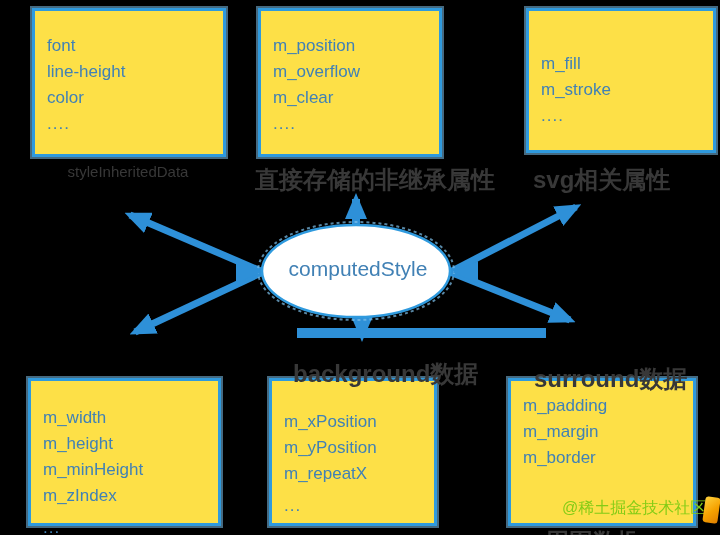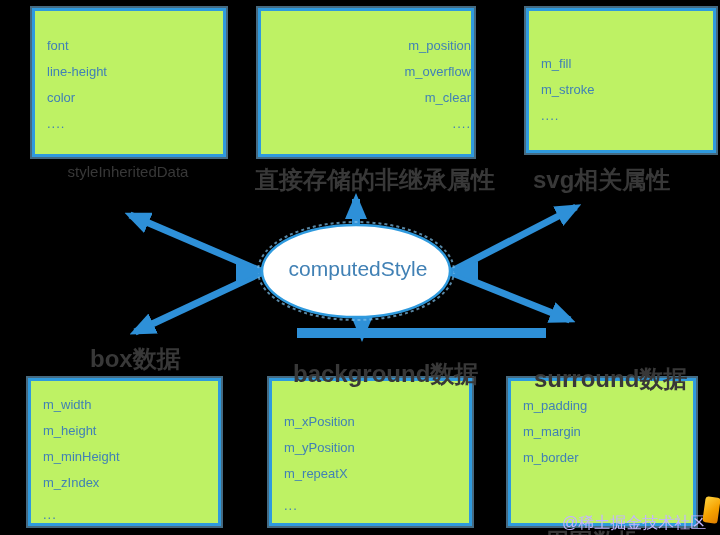--- a/index.html
+++ b/index.html
@@ -2,50 +2,50 @@
 <html><head>
 <meta charset="utf-8">
 <style>
   html,body{margin:0;padding:0;background:#000;}
   #stage{
     position:relative;width:720px;height:535px;background:#000;overflow:hidden;
     font-family:"Liberation Sans","DejaVu Sans",sans-serif;
   }
   #arrows{position:absolute;left:0;top:0;}
   .box{
-    position:absolute;background:#bef264;border:3px solid #2f9ade;
+    position:absolute;background:#fde047;border:3px solid #2f9ade;
     box-shadow:0 0 0 2px rgba(125,193,235,.55);
-    box-sizing:border-box;color:#4181b5;font-size:13px;line-height:26px;
+    box-sizing:border-box;color:#4181b5;font-size:17px;line-height:26px;
   }
   .box .item{padding-left:12px;white-space:nowrap;}
   .box .ellipsis-row{letter-spacing:1px;}
   .b-tl{left:32px;top:8px;width:194px;height:149px;padding-top:22px;}
-  .b-tc{left:258px;top:8px;width:216px;height:149px;padding-top:22px;text-align:right;}
+  .b-tc{left:258px;top:8px;width:184px;height:149px;padding-top:22px;}
   .b-tr{left:526px;top:8px;width:190px;height:145px;padding-top:40px;}
-  .b-bl{left:28px;top:378px;width:193px;height:148px;padding-top:11px;}
-  .b-bc{left:269px;top:378px;width:203px;height:148px;padding-top:28px;}
+  .b-bl{left:28px;top:378px;width:193px;height:148px;padding-top:24px;}
+  .b-bc{left:269px;top:378px;width:168px;height:148px;padding-top:28px;}
   .b-br{left:508px;top:378px;width:188px;height:148px;padding-top:12px;}
   .b-bl .ellipsis-row,.b-bc .ellipsis-row,.b-br .ellipsis-row{margin-top:6px;}
   .caption{
     position:absolute;color:#383838;text-align:center;white-space:nowrap;
     font-size:24px;font-weight:bold;
   }
   .cap-tl{left:30px;top:163px;width:196px;font-size:15px;font-weight:normal;}
   .cap-tc{left:255px;top:164px;width:196px;}
   .cap-tr{left:533px;top:164px;width:124px;}
   .cap-bl{left:90px;top:343px;width:80px;}
   .cap-bc{left:293px;top:358px;width:146px;}
   .cap-br{left:534px;top:343px;width:130px;margin-top:20px;}
   .cap-clip{left:545px;top:526px;width:90px;height:9px;overflow:hidden;text-align:left;}
   #center-label{
     position:absolute;left:264px;top:257px;width:188px;text-align:center;
     color:#4181b5;font-size:21px;
   }
   #watermark{
-    position:absolute;left:562px;top:513px;width:140px;color:#c4b5fd;
+    position:absolute;left:562px;top:498px;width:140px;color:#84cc16;
     font-size:16px;white-space:nowrap;z-index:5;
   }
   #wm-logo{
     position:absolute;left:704px;top:497px;width:15px;height:26px;z-index:6;
     background:linear-gradient(135deg,#ffd23e 0%,#f5a100 55%,#e07e00 100%);
     border-radius:3px;transform:rotate(8deg);
   }
 </style>
 </head>
 <body>
@@ -113,21 +113,20 @@
 
   <div class="box b-br">
     <div class="item">m_padding</div>
     <div class="item">m_margin</div>
     <div class="item">m_border</div>
   </div>
 
   <div class="caption cap-tl">styleInheritedData</div>
   <div class="caption cap-tc">直接存储的非继承属性</div>
   <div class="caption cap-tr">svg相关属性</div>
-  <div class="caption cap-bl">box数据</div>
   <div class="caption cap-bc">background数据</div>
   <div class="caption cap-br">surround数据</div>
   <div class="caption cap-clip">周围数据</div>
 
   <div id="watermark">@稀土掘金技术社区</div>
   <div id="wm-logo"></div>
 
 </div>
 
 </body></html>

